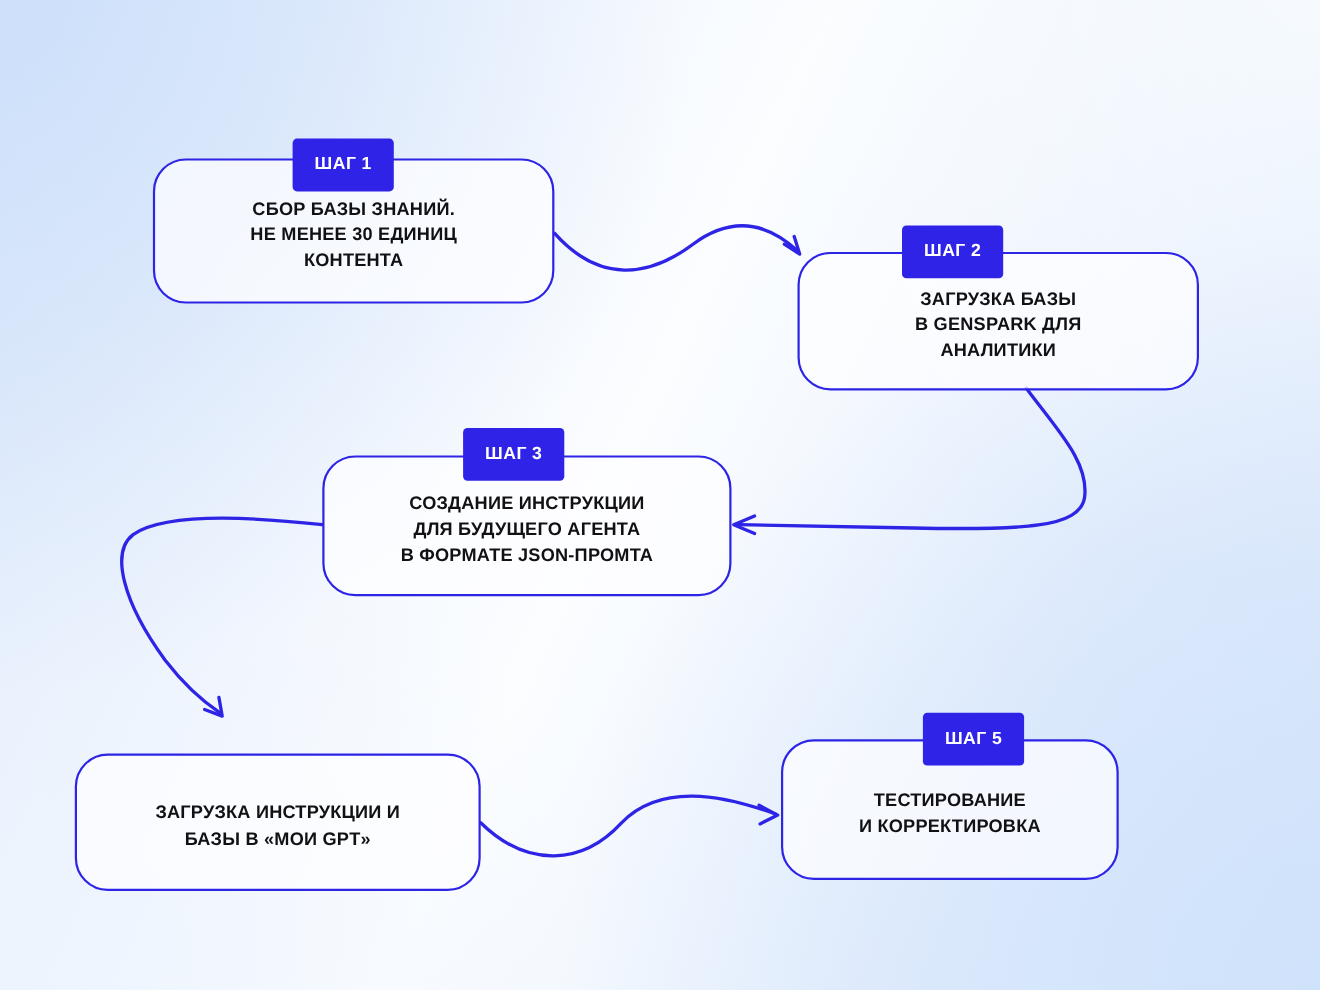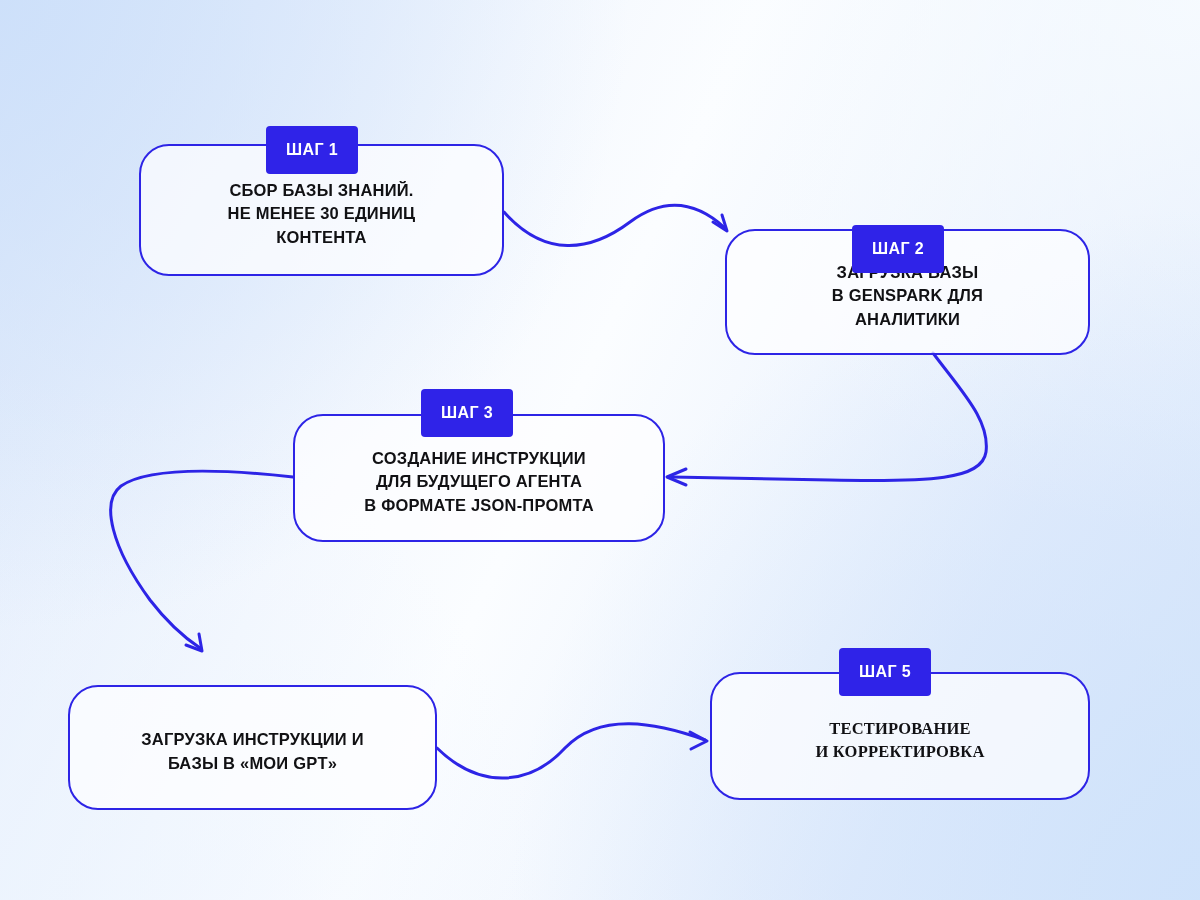--- a/index.html
+++ b/index.html
@@ -138,41 +138,41 @@
   <div class="badge" style="left:266px; top:126px;">
     <span>ШАГ 1</span>
   </div>
 
   <div class="step" style="left:725px; top:229px; width:365px; height:126px;">
     <div class="card"></div>
     <div class="card-text">ЗАГРУЗКА БАЗЫ
 В GENSPARK ДЛЯ
 АНАЛИТИКИ</div>
   </div>
-  <div class="badge" style="left:852px; top:205px;margin-top:20px;">
+  <div class="badge" style="left:820px; top:205px;">
     <span>ШАГ 2</span>
   </div>
 
   <div class="step" style="left:293px; top:414px; width:372px; height:128px;">
     <div class="card"></div>
     <div class="card-text">СОЗДАНИЕ ИНСТРУКЦИИ
 ДЛЯ БУДУЩЕГО АГЕНТА
 В ФОРМАТЕ JSON-ПРОМТА</div>
   </div>
   <div class="badge" style="left:421px; top:389px;">
     <span>ШАГ 3</span>
   </div>
 
   <div class="step" style="left:68px; top:685px; width:369px; height:125px;">
     <div class="card"></div>
     <div class="card-text">ЗАГРУЗКА ИНСТРУКЦИИ И
 БАЗЫ В «МОИ GPT»</div>
   </div>
 
-  <div class="step" style="left:710px; top:672px; width:380px; height:128px;font-family:Liberation Serif, serif;">
+  <div class="step" style="left:710px; top:672px; width:307px; height:128px;">
     <div class="card"></div>
     <div class="card-text">ТЕСТИРОВАНИЕ
 И КОРРЕКТИРОВКА</div>
   </div>
   <div class="badge" style="left:839px; top:648px;">
     <span>ШАГ 5</span>
   </div>
 
 </div>
 

